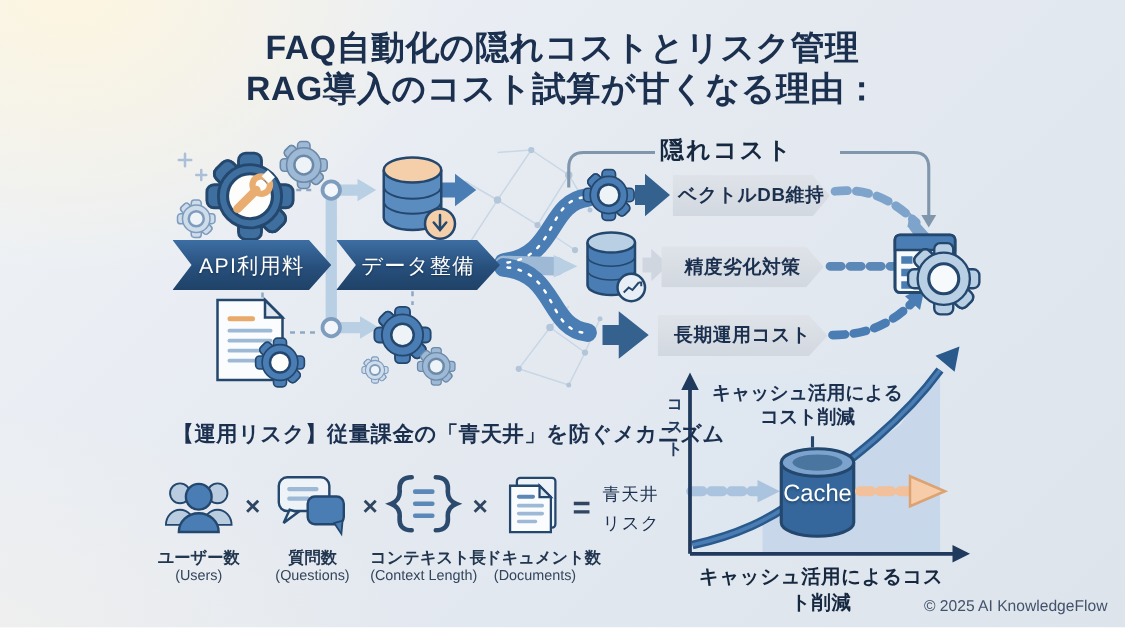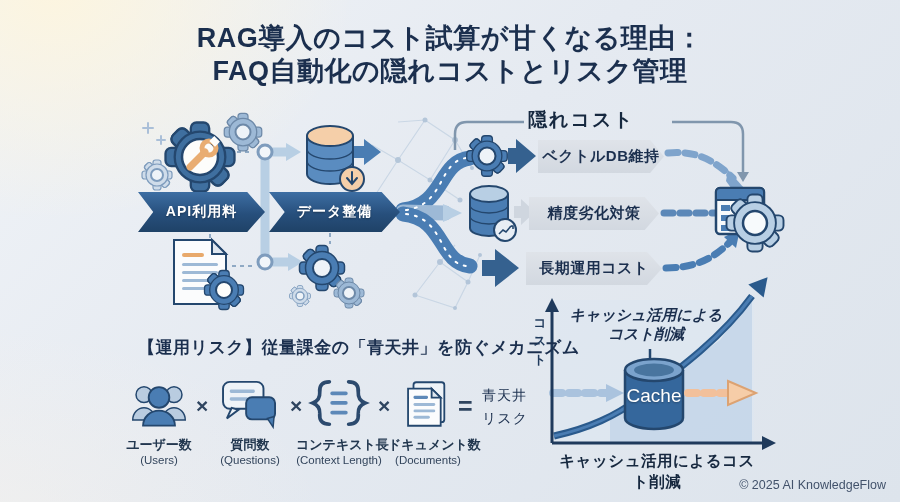--- a/index.html
+++ b/index.html
@@ -7,21 +7,21 @@
   #canvas{position:relative;width:900px;height:502px;overflow:hidden;
     background:
       radial-gradient(ellipse 430px 330px at 6% -2%, rgba(253,245,222,.95), rgba(253,245,222,0) 70%),
       radial-gradient(ellipse 520px 280px at -4% 104%, rgba(247,242,235,.55), rgba(247,242,235,0) 70%),
       linear-gradient(135deg,#f0f3f7 0%,#e5eaf1 45%,#dde4ec 100%);}
   .abs{position:absolute;}
   .title{width:900px;top:22px;left:0;text-align:center;color:#1b2f4e;font-weight:bold;font-size:27px;line-height:33px;letter-spacing:.5px;}
   .banner-dark{height:40px;display:flex;align-items:center;justify-content:center;
     background:linear-gradient(180deg,#3d6ea3 0%,#274f7c 55%,#1f4267 100%);
     clip-path:polygon(0 0,86% 0,100% 50%,86% 100%,0 100%,12% 50%);
-    color:#ffffff;font-weight:bold;font-size:14px;letter-spacing:1px;text-shadow:0 1px 2px rgba(0,0,0,.35);}
+    color:#ffffff;font-weight:normal;font-size:17px;letter-spacing:1px;text-shadow:0 1px 2px rgba(0,0,0,.35);}
   .banner-light{height:33px;display:flex;align-items:center;justify-content:center;
     background:linear-gradient(180deg,#dfe3e9 0%,#d2d8e0 100%);
     clip-path:polygon(0 0,89% 0,100% 50%,89% 100%,0 100%);
     color:#1b2f4e;font-weight:bold;font-size:15px;letter-spacing:.5px;}
   .hc-header{color:#16283f;font-weight:bold;font-size:19px;text-align:left;letter-spacing:2px;}
   .risk-heading{color:#1b2f4e;font-weight:bold;font-size:17px;letter-spacing:.5px;}
   .fcol{text-align:center;}
   .fcol .jp{font-size:13px;font-weight:bold;color:#22374f;margin-top:2px;white-space:nowrap;}
   .fcol .en{font-size:11.5px;color:#33455c;white-space:nowrap;}
   .fsep{font-size:21px;font-weight:bold;color:#2f4560;}
@@ -207,22 +207,22 @@
 
       <path d="M650,349 V358" stroke="#24476e" stroke-width="2.5"></path>
 
       <path d="M552,443 H764 M552,443 V310" stroke="#1f3a5c" stroke-width="3" fill="none"></path>
       <polygon points="762,436 776,443 762,450" fill="#1f3a5c"></polygon>
       <polygon points="545,312 552,298 559,312" fill="#1f3a5c"></polygon>
     </g>
   </svg>
 
   <div class="abs title">
+    <div>FAQ自動化の隠れコストとリスク管理</div>
     <div>RAG導入のコスト試算が甘くなる理由：</div>
-    <div>FAQ自動化の隠れコストとリスク管理</div>
   </div>
 
   <div class="abs banner-dark" style="left:138px;top:192px;width:127px;">
     <span>API利用料</span>
   </div>
   <div class="abs banner-dark" style="left:269px;top:192px;width:131px;">
     <span>データ整備</span>
   </div>
 
   <div class="abs hc-header" style="left:528px;top:107px;width:140px;">隠れコスト</div>
@@ -298,21 +298,21 @@
   </div>
 
   <div class="abs feq" style="left:458px;top:392px;">=</div>
 
   <div class="abs fresult" style="left:482px;top:384px;">
     <div>青天井</div>
     <div>リスク</div>
   </div>
 
   <div class="abs chart-ylabel" style="left:531px;top:312px;">コスト</div>
-  <div class="abs chart-ann" style="left:558px;top:305px;font-style:italic;">
+  <div class="abs chart-ann" style="left:558px;top:305px;">
     <div>キャッシュ活用による</div>
     <div>コスト削減</div>
   </div>
   <div class="abs cache-label" style="left:622px;top:385px;">Cache</div>
   <div class="abs chart-xlabel" style="left:552px;top:451px;">キャッシュ活用によるコスト削減</div>
 
   <div class="abs footer" style="right:14px;top:478px;">© 2025 AI KnowledgeFlow</div>
 </div>
 
 </body></html>

